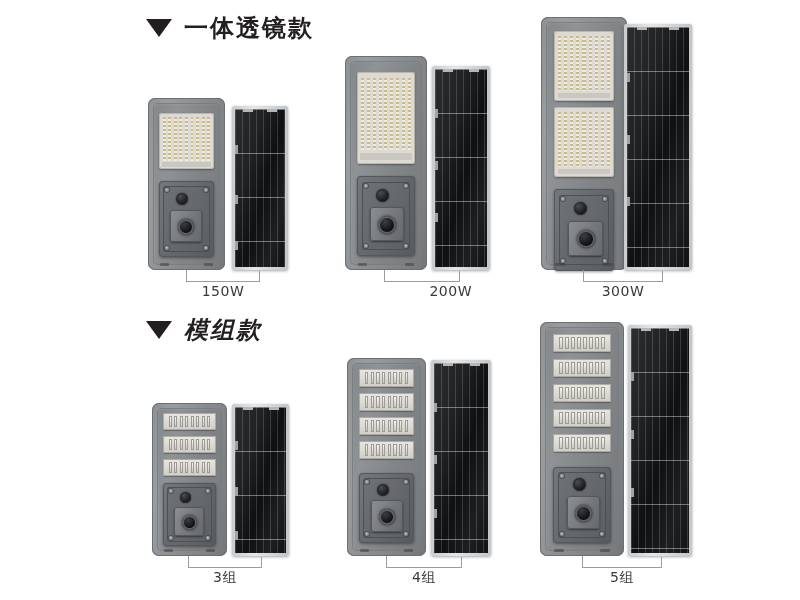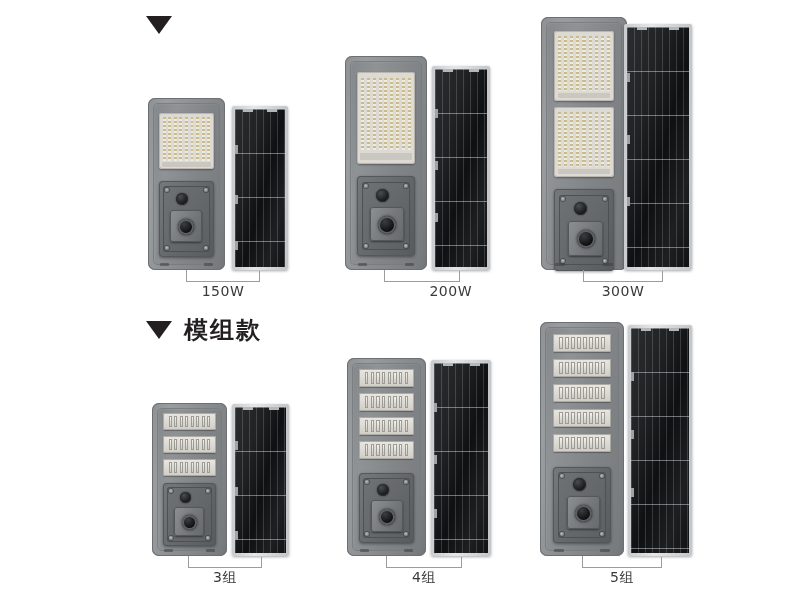--- a/index.html
+++ b/index.html
@@ -186,20 +186,21 @@
     background: #9a9da0;
   }
 </style>
 </head>
 <body>
 
 <div id="stage">
 
   <div class="section-head" style="left:146px; top:16px;">
     <span class="tri-icon"></span>
+    <span class="section-title">一体透镜款</span>
   </div>
 
   <div class="group">
 
     <div class="lamp" style="left:148px; top:98px; width:77px; height:172px;">
       <div class="lamp-inner"></div>
       <div class="led-panel" style="left:11px; top:15px; width:55px; height:56px;">
         <div class="chips">
           <div class="chipcol"></div>
             <div class="chipcol"></div>
@@ -346,21 +347,21 @@
         <div class="solar-tab" style="top:46px;"></div>
         <div class="solar-tab" style="top:108px;"></div>
         <div class="solar-tab" style="top:170px;"></div>
       </div>
     </div>
     <div class="stem" style="left:583px; top:270px; height:8px;"></div>
     <div class="bracket" style="left:583px; top:271px; width:80px; height:11px;"></div>
     <div class="caption" style="left:573px; top:283px; width:100px;">300W</div>
   </div>
 
-  <div class="section-head" style="left:146px; top:318px;">
+  <div class="section-head" style="left:146px; top:318px;font-style:italic;">
     <span class="tri-icon"></span>
     <span class="section-title">模组款</span>
   </div>
 
   <div class="group">
     <div class="lamp" style="left:152px; top:403px; width:75px; height:153px;">
       <div class="lamp-inner"></div>
       <div class="led-module" style="left:11px; top:10px; width:53px; height:17px;">
         <div class="cell"></div>
           <div class="cell"></div>

